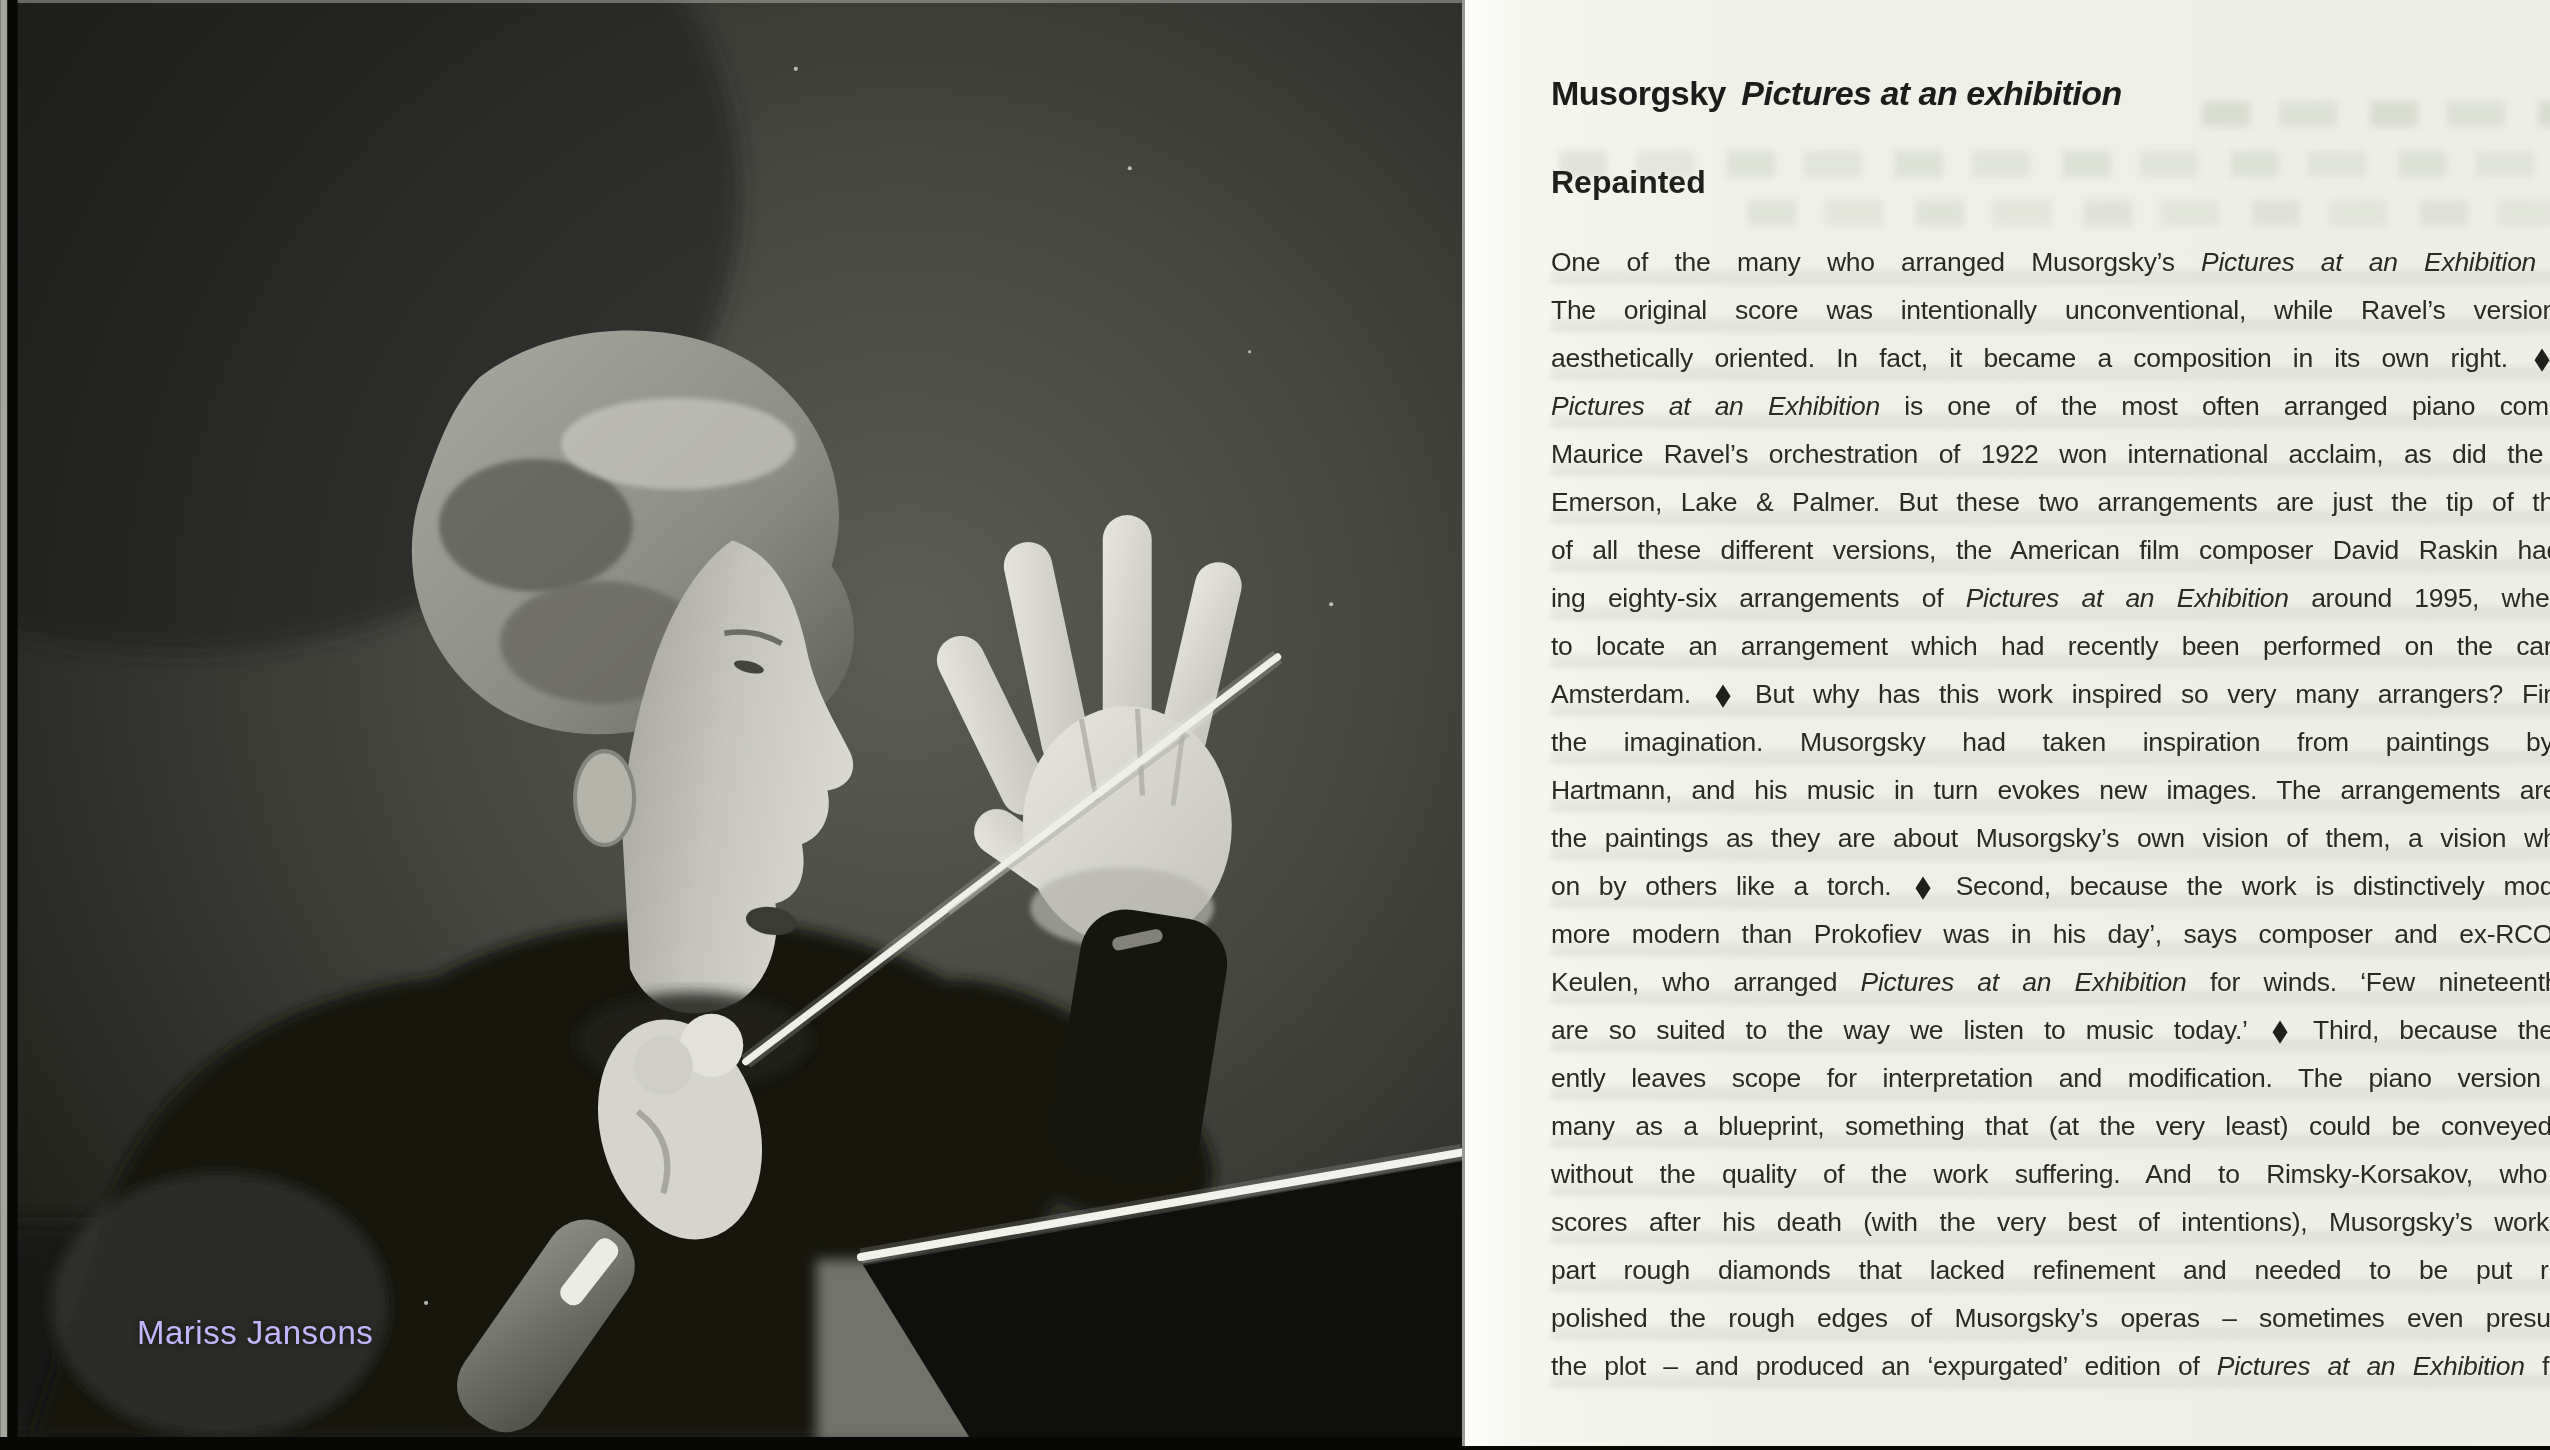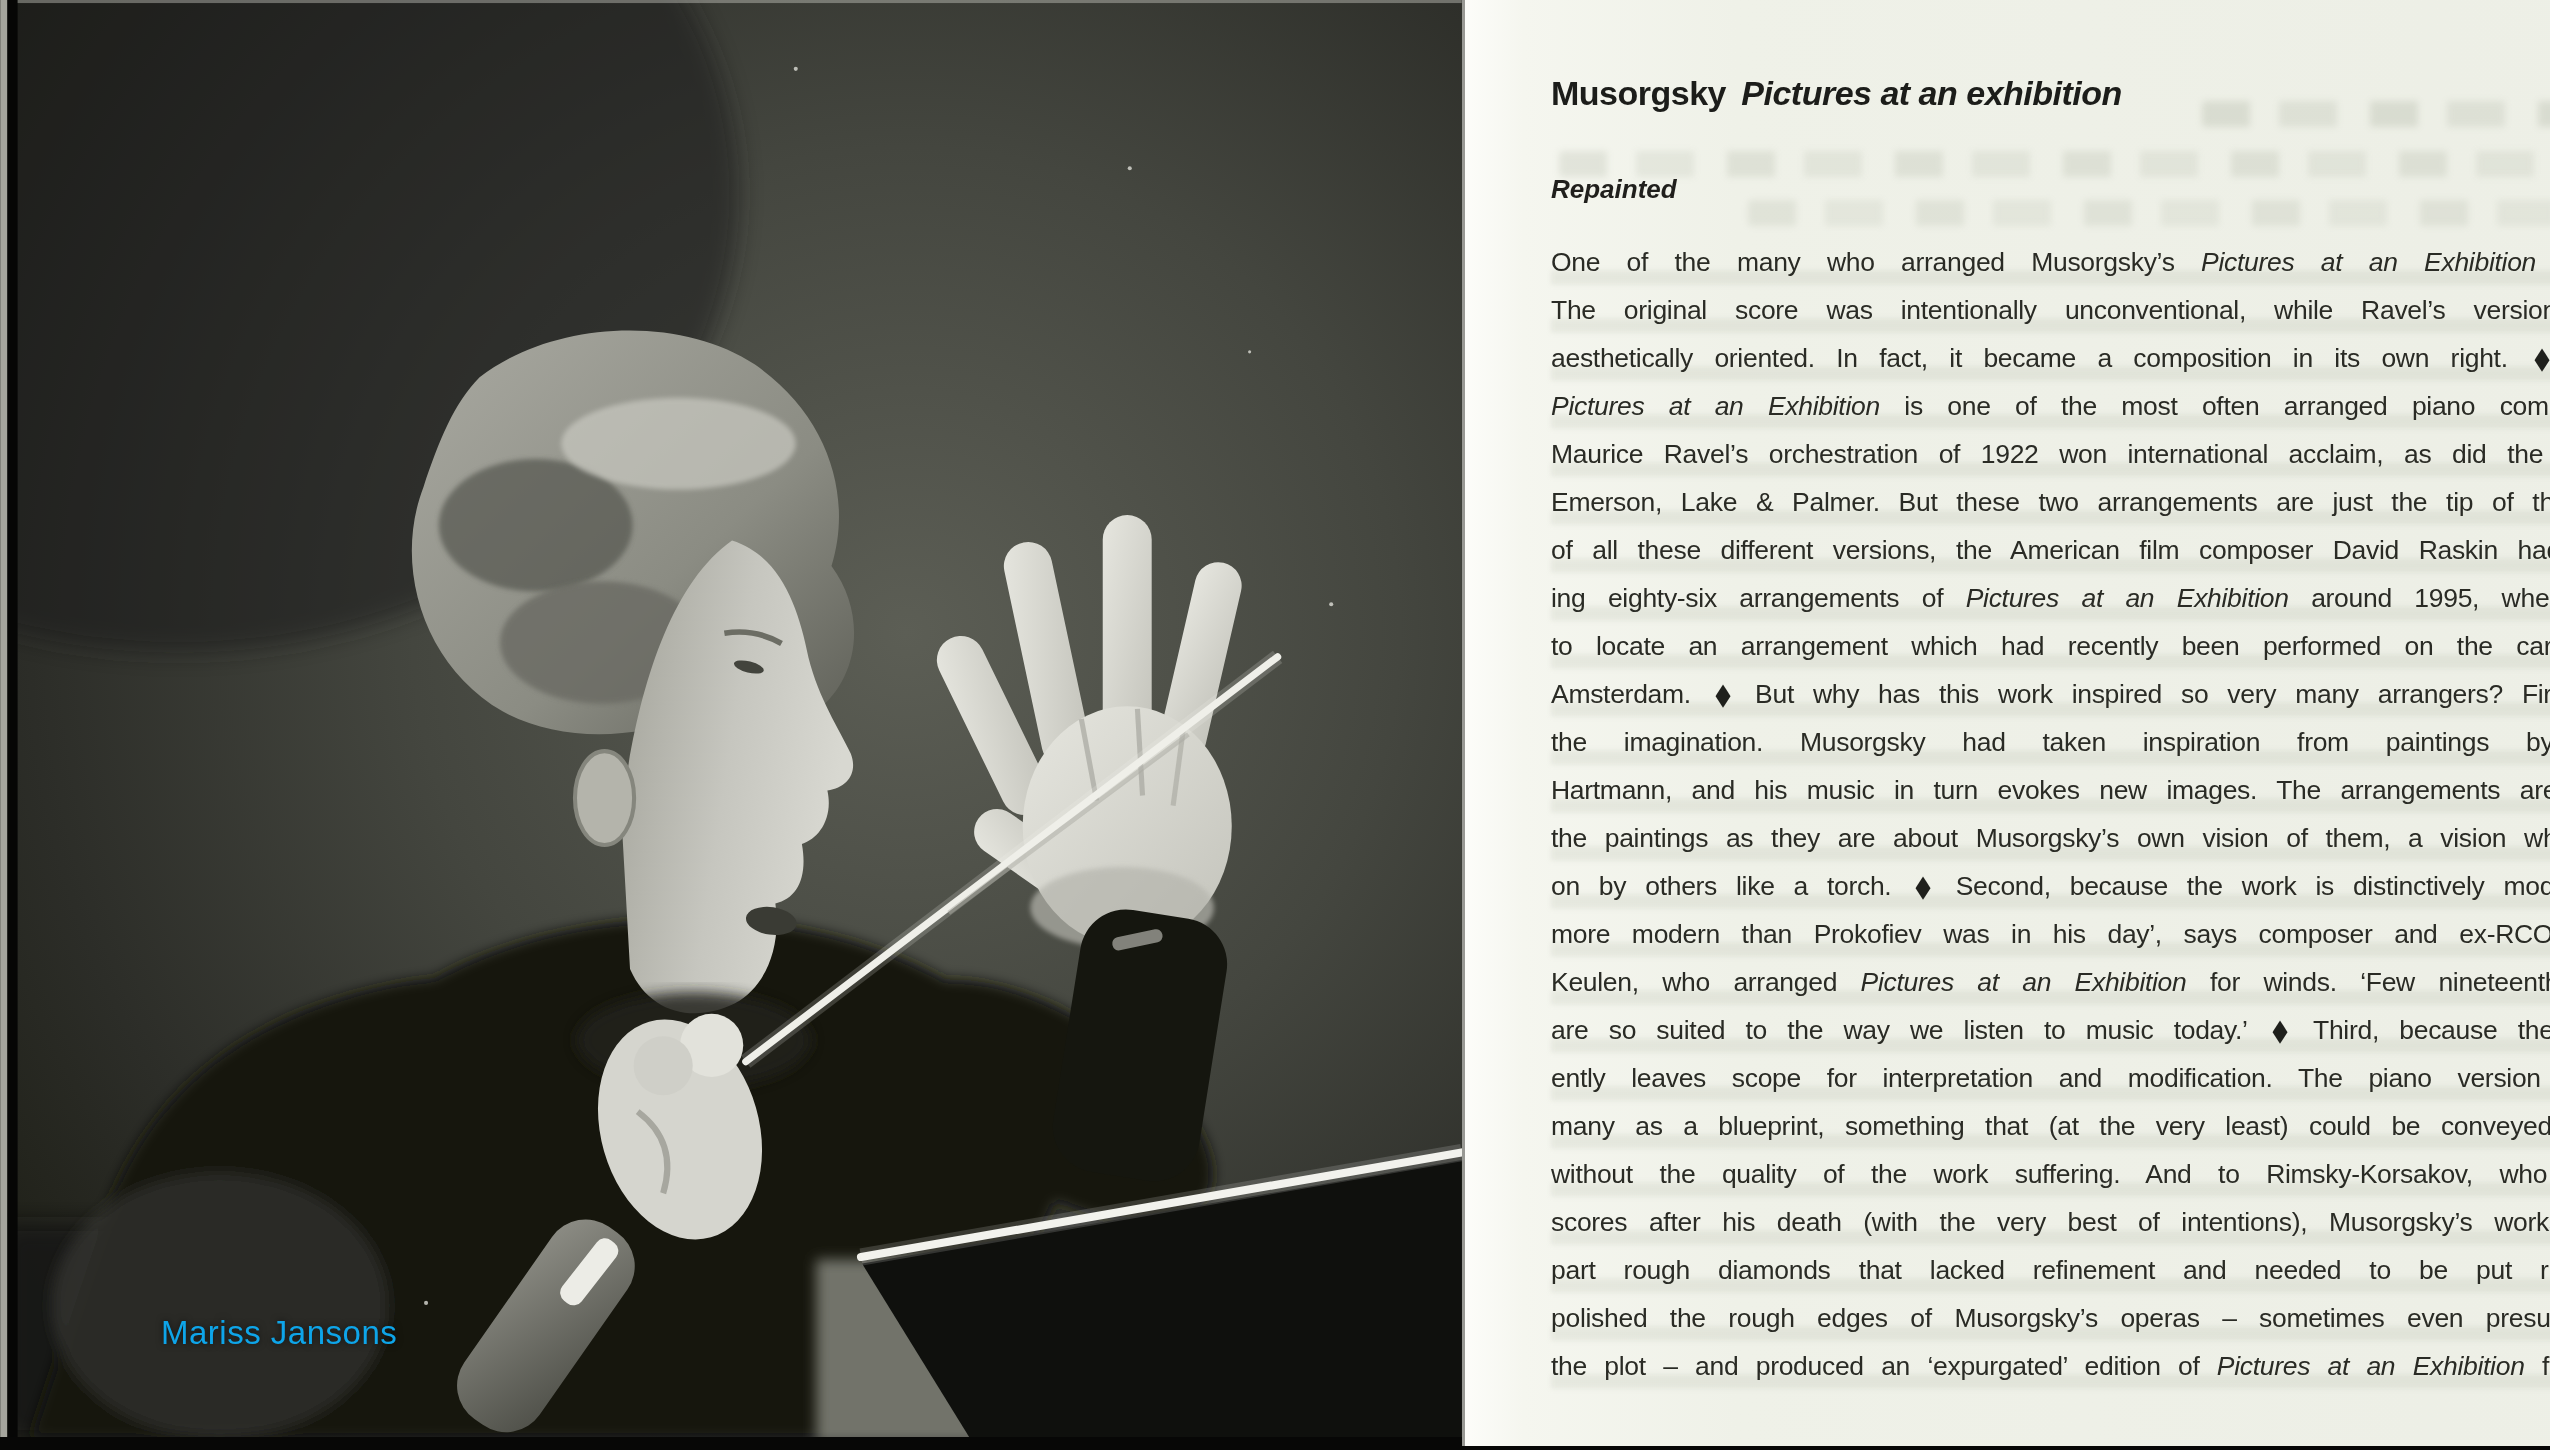--- a/index.html
+++ b/index.html
@@ -4,42 +4,42 @@
 <style>
   html,body{margin:0;padding:0;background:#070706;}
   body{width:2913px;height:1451px;position:relative;overflow:hidden;
        font-family:"Liberation Sans",sans-serif;}
 
   
   .photo{position:absolute;left:0;top:0;width:1462px;height:1437px;overflow:hidden;
          background:#353730;}
   .photo svg{display:block;}
   .caption{position:absolute;left:137px;top:1314px;font-size:33px;letter-spacing:0.5px;
-           color:#0ea5e9;text-shadow:0 0 7.1px rgba(0,0,0,.6);margin-left:24px;}
+           color:#c4b5fd;text-shadow:0 0 7.1px rgba(0,0,0,.6);}
 
   
   .page{position:absolute;left:1462px;top:0;width:1452px;height:1446px;
         background:linear-gradient(90deg,#fdfdfa 0px,#f5f6ef 61px,#eff1e8 275px,#edefe6 969px,#eef0e7 100%);
         color:#26271f;}
   .page::before{content:"";position:absolute;left:0;top:0;width:3.1px;height:100%;
         background:rgba(30,30,25,.45);}
   .ghost{position:absolute;height:25.5px;border-radius:4.1px;filter:blur(3.6px);opacity:.42;
         background:repeating-linear-gradient(90deg,
           rgba(148,156,136,.55) 0 48px, rgba(148,156,136,0) 48px 77px,
           rgba(148,156,136,.42) 77px 135px, rgba(148,156,136,0) 135px 168px);}
   .ghost-rows{position:absolute;left:89px;top:240px;width:1276px;height:1153px;
         background:repeating-linear-gradient(180deg,
           transparent 0 30px, rgba(140,150,126,.13) 31px 44px, transparent 45px 48px);
         filter:blur(2.6px);}
 
   .title-row{position:absolute;left:89px;top:74px;font-size:34px;font-weight:bold;
              color:#1c1d1a;letter-spacing:-0.5px;white-space:nowrap;}
   .title-row .work{font-style:italic;margin-left:15.3px;}
 
-  .heading{position:absolute;left:89px;top:174px;font-size:26px;font-weight:bold;color:#201f1c;font-style:italic;}
+  .heading{position:absolute;left:89px;top:164px;font-size:32px;font-weight:bold;color:#201f1c;}
 
   .body-col{position:absolute;left:89px;top:238px;width:1276px;font-size:26.5px;
             letter-spacing:-0.3px;color:#2a2b25;}
   .body-line{height:48px;line-height:48px;text-align:justify;text-align-last:justify;
              overflow:hidden;white-space:nowrap;}
   .body-line i{font-style:italic;}
   .body-line .d{display:inline-block;transform:scale(.74,1.14);margin:0 3.1px;color:#1f201c;}
 </style>
 </head>
 <body>

